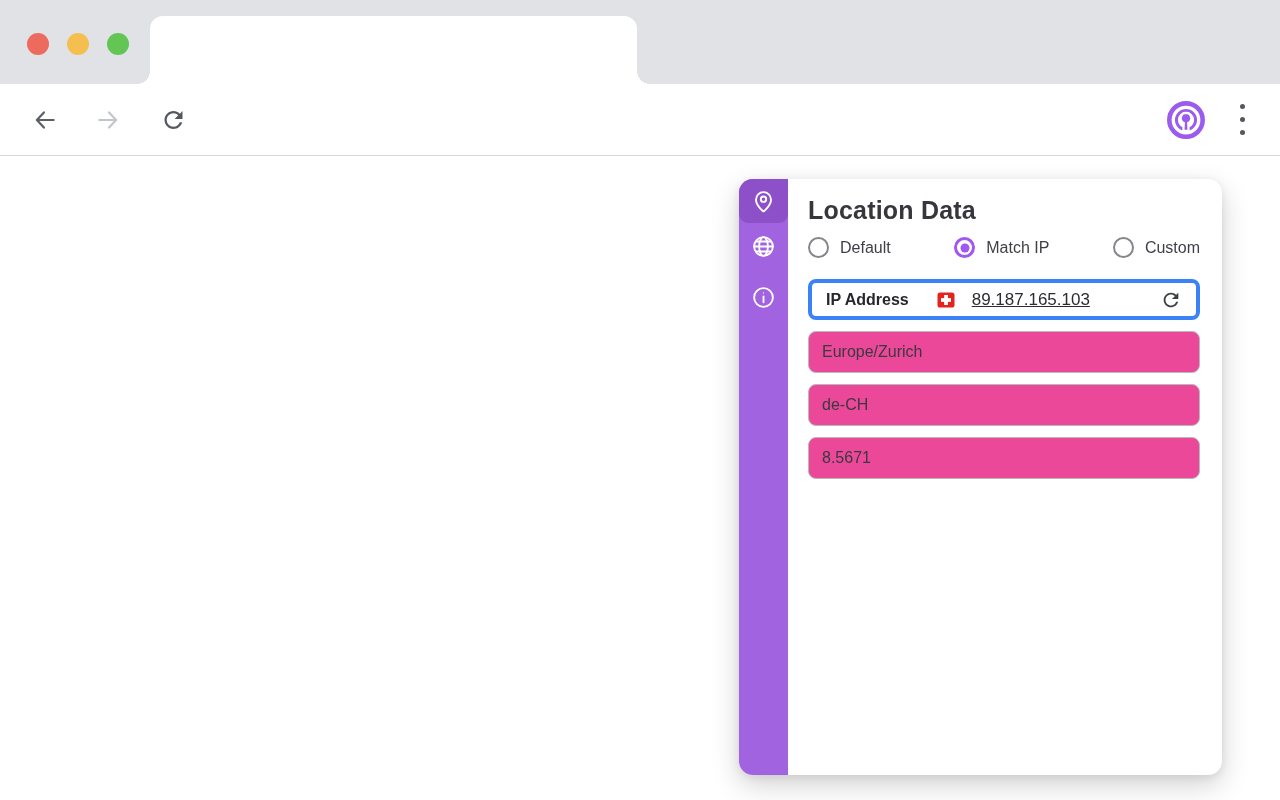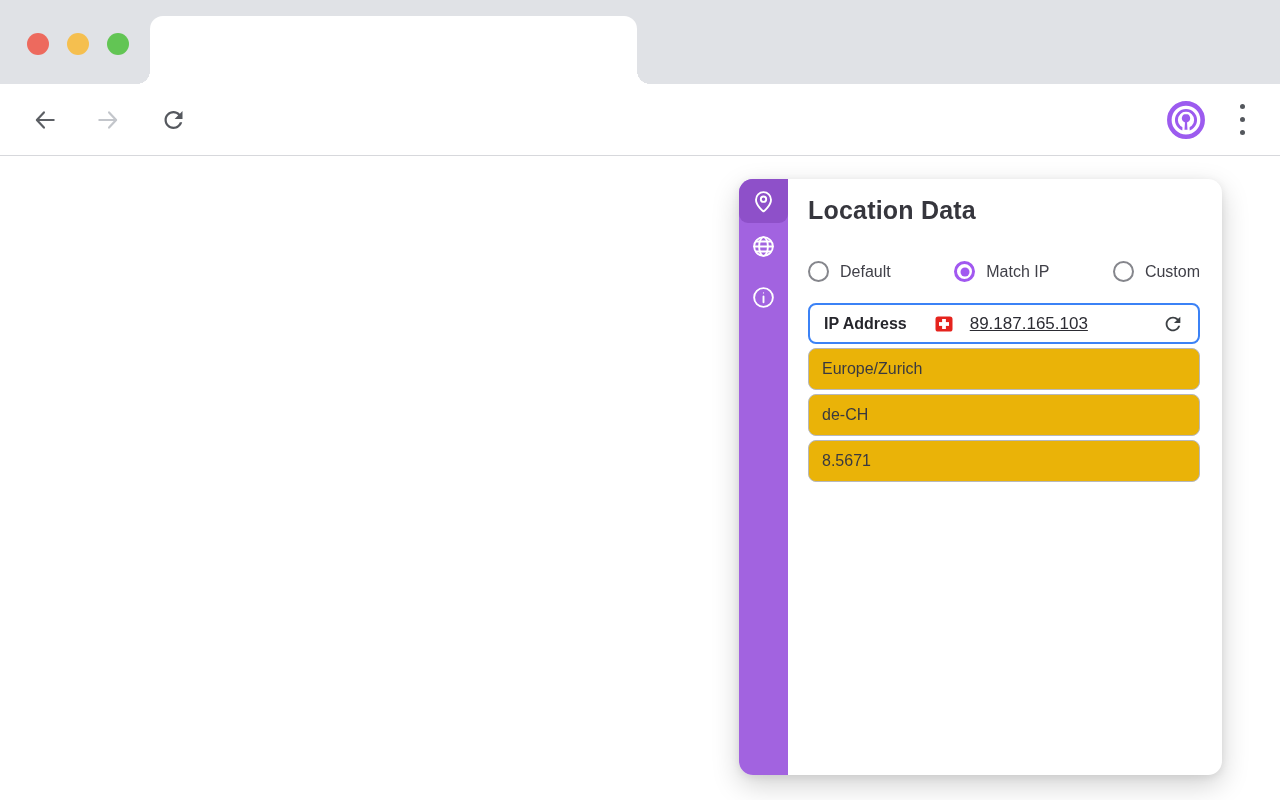--- a/index.html
+++ b/index.html
@@ -39,35 +39,35 @@
   .side { position:relative; width:49px; background:#a263e0; flex:0 0 49px; }
   .nav-item { position:absolute; left:0; width:49px; height:44px; display:flex; align-items:center; justify-content:center; cursor:pointer; }
   .nav-item.active { background:#8e50c9; border-radius:0 0 9px 9px; }
   .nav-1 { top:0; }
   .nav-2 { top:45px; }
   .nav-3 { top:96px; }
 
   .content { flex:1; padding:17px 22px 0 20px; }
   .title { font-size:25px; font-weight:700; color:#36363d; letter-spacing:.2px; }
 
-  .modes { display:flex; align-items:center; justify-content:space-between; margin-top:36px; }
+  .modes { display:flex; align-items:center; justify-content:space-between; margin-top:12px; }
   .mode { display:flex; align-items:center; gap:11px; cursor:pointer; }
   .radio { width:21px; height:21px; border-radius:50%; border:2.5px solid #85868c; position:relative; flex:0 0 21px; }
   .mode.selected .radio { border:3px solid #a158f0; }
   .mode.selected .radio::after { content:""; position:absolute; left:50%; top:50%; transform:translate(-50%,-50%); width:9px; height:9px; border-radius:50%; background:#a158f0; }
   .mode-label { font-size:16px; color:#3f3f47; }
 
-  .ip-box { margin-top:21px; height:41px; border:2px solid #3b82f6; border-radius:8px; display:flex; align-items:center; padding:0 12px 0 14px; }
+  .ip-box { margin-top:21px; height:41px; border:4px solid #3b82f6; border-radius:8px; display:flex; align-items:center; padding:0 12px 0 14px; }
   .ip-label { font-size:16px; font-weight:700; color:#26262c; }
   .flag { margin-left:28px; display:flex; }
   .ip-value { margin-left:17px; font-size:17px; color:#2c2c33;text-decoration:underline; }
   .ip-refresh { margin-left:auto; background:none; border:none; cursor:pointer; display:flex; padding:2px; }
 
   .group-label { margin-top:17px; font-size:16px; color:#3f3f47; }
-  .field-input { display:block; margin-top:4px; width:100%; height:42px; border:1px solid #b7b8bc; border-radius:8px; padding:8px 13px; font-size:16px; color:#393940; background:#eab308; font-family:"Liberation Sans", sans-serif; outline:none; }
+  .field-input { display:block; margin-top:11px; width:100%; height:42px; border:1px solid #b7b8bc; border-radius:8px; padding:8px 13px; font-size:16px; color:#393940; background:#ec4899; font-family:"Liberation Sans", sans-serif; outline:none; }
 </style>
 </head>
 <body>
 
 <div class="screen">
 
   <div class="topstrip">
     <div class="traffic">
       <span class="light red"></span>
       <span class="light yellow"></span>

